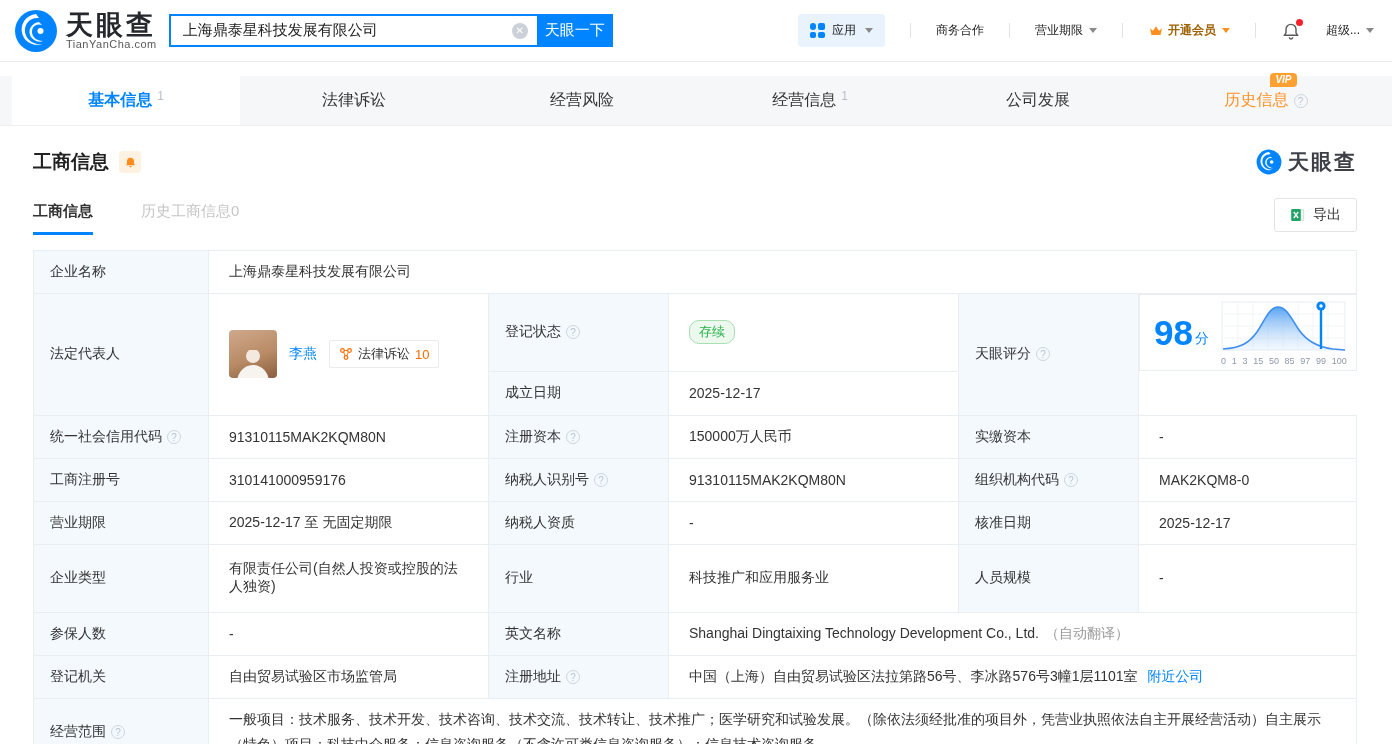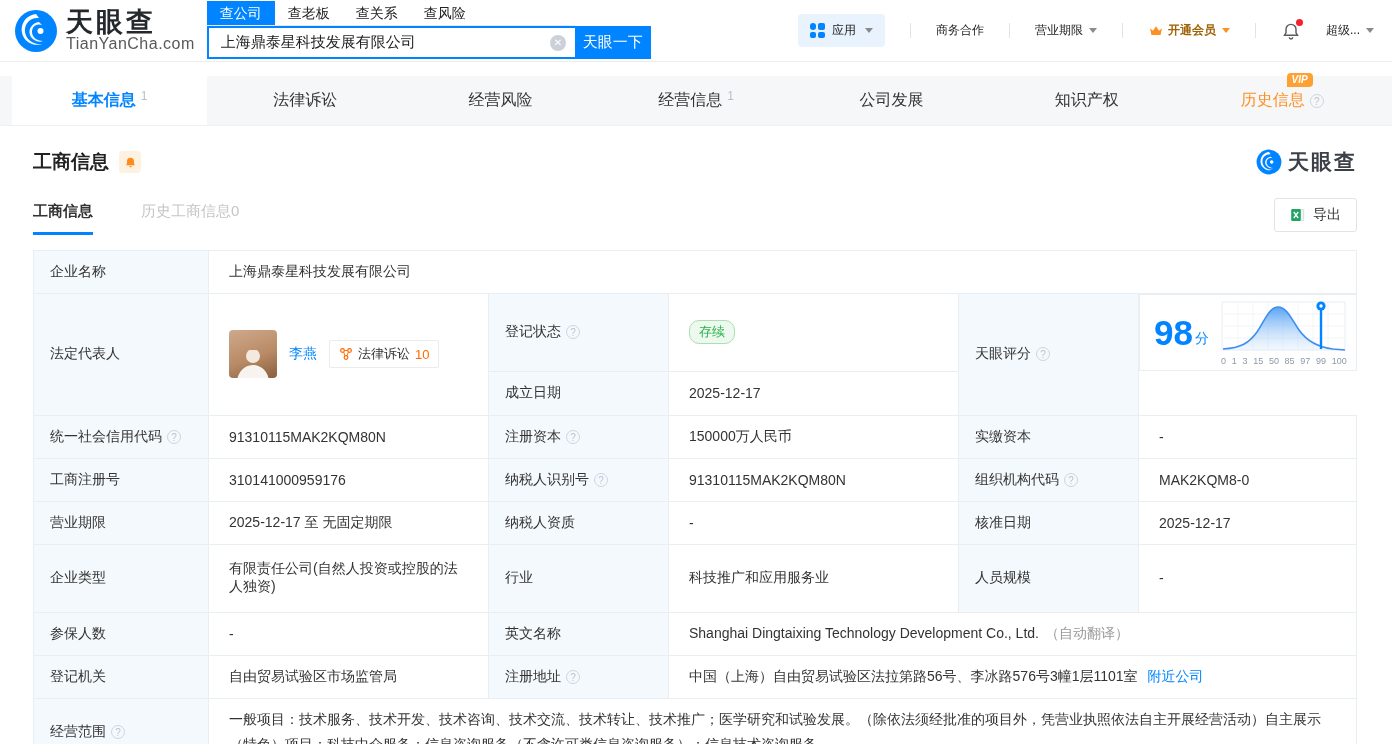--- a/index.html
+++ b/index.html
@@ -6,21 +6,21 @@
   html,body { width: 1392px; height: 744px; overflow: hidden; background: #fff;
     font-family: "Liberation Sans", "DejaVu Sans", sans-serif; color:#333; }
 
   
   .header { height: 62px; display: flex; align-items: center; padding: 0 18px 0 14px;
     border-bottom: 1px solid #ececec; background:#fff; }
   .logo { display: flex; align-items: center; gap: 8px; }
   .logo-swirl { width: 44px; height: 44px; }
   .logo-txt { display: flex; flex-direction: column; line-height: 1; }
   .logo-brand { font-size: 27px; font-weight: bold; color: #24272b; letter-spacing: 3px; }
-  .logo-domain { font-size: 16px; color: #595959; margin-top: 0; letter-spacing: .5px; }
+  .logo-domain { font-size: 11px; color: #595959; margin-top: 0; letter-spacing: .5px; }
   .banner { margin-left: 10px; background: #e23a2f; color: #fff; width: 222px; height: 46px;
     padding: 5px 10px; display:flex; flex-direction:column; justify-content:center; }
   .banner-l1 { font-size: 13px; font-weight: bold; letter-spacing: 4.5px; white-space: nowrap; }
   .banner-l2 { font-size: 13px; font-weight: bold; letter-spacing: .5px; margin-top: 4px; white-space: nowrap; }
   .search-block { margin-left: 12px; width: 444px; }
   .search-tabs { display: flex; height: 24px; align-items: flex-end; border-bottom: 1px solid #e9e9e9; width: 368px; }
   .search-tab { font-size: 14px; padding: 3px 13px; color: #222; cursor: pointer; line-height: 18px; }
   .search-tab.active { background: #0084ff; color: #fff; }
   .search-row { display: flex; }
   .search-input-wrap { position: relative; width: 368px; }
@@ -115,26 +115,20 @@
       <path d="M22 5 C12 6 6 15 8 24 C10 33 20 38 28 35 C20 36 12 31 11 23 C10 14 17 8 25 9 Z" fill="#fff"></path>
       <path d="M25 13 C18 14 14 20 16 26 C18 31 24 34 29 32 C23 32 18 28 18 23 C18 17 23 14 28 16 Z" fill="#fff" opacity=".95"></path>
       <circle cx="26.5" cy="22" r="3" fill="#fff"></circle>
     </svg>
     <div class="logo-txt">
       <span class="logo-brand">天眼查</span>
       <span class="logo-domain">TianYanCha.com</span>
     </div>
   </div>
   <div class="search-block">
-    <div class="search-tabs">
-      <span class="search-tab active">查公司</span>
-      <span class="search-tab">查老板</span>
-      <span class="search-tab">查关系</span>
-      <span class="search-tab">查风险</span>
-    </div>
     <div class="search-row">
       <div class="search-input-wrap">
         <input class="search-input" value="上海鼎泰星科技发展有限公司" style="">
         <span class="clear-btn">✕</span>
       </div>
       <button class="search-btn">天眼一下</button>
     </div>
   </div>
   <div class="top-nav">
     <div class="apps-chip">
@@ -189,23 +183,20 @@
   </div>
   <div class="main-tab">
     <span>经营风险</span>
   </div>
   <div class="main-tab">
     <span>经营信息</span>
     <span class="tab-count">1</span>
   </div>
   <div class="main-tab">
     <span>公司发展</span>
-  </div>
-  <div class="main-tab">
-    <span>知识产权</span>
   </div>
   <div class="main-tab tab-hist">
     <span class="tab-inner">
       <span>历史信息</span>
       <span class="vip-badge">VIP</span>
     </span>
     <span class="q">?</span>
   </div>
 </div>
 

